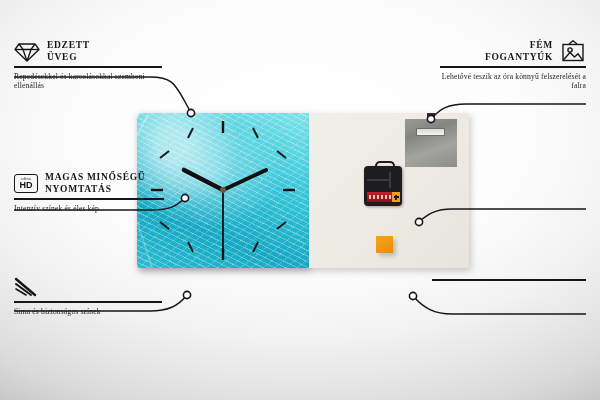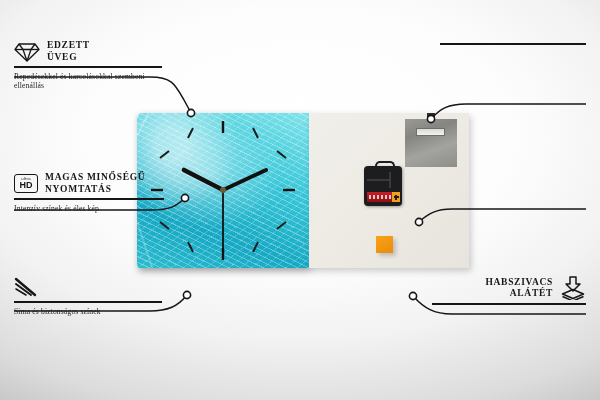--- a/index.html
+++ b/index.html
@@ -199,34 +199,36 @@
           <line x1="2" y1="8" x2="17" y2="19" stroke-width="2"></line>
           <line x1="2" y1="13" x2="12" y2="19" stroke-width="1.6"></line>
         </g>
       </svg>
     </div>
     <div class="co-rule"></div>
     <div class="co-desc ta-l">Sima és biztonságos színek</div>
   </div>
 
   <div id="c-handles" class="callout">
-    <div class="co-rule"></div>
-  </div>
-
-
-  <div id="c-foam" class="callout">
     <div class="co-head right">
       <div class="co-title ta-r">
-        <span>HABSZIVACS</span>
-        <span class="l2">ALÁTÉT</span>
-      </div>
-      <svg class="ico" width="26" height="24" viewBox="0 0 26 24">
-        <g fill="none" stroke="#161618" stroke-width="1.5" stroke-linejoin="round">
-          <path d="M10,1 h6 v7 h4 l-7,7 l-7,-7 h4 Z"></path>
-          <path d="M13,13.5 L23.5,18 L13,22.5 L2.5,18 Z"></path>
-          <path d="M2.5,20.5 L13,25 L23.5,20.5"></path>
+        <span>FÉM</span>
+        <span class="l2">FOGANTYÚK</span>
+      </div>
+      <svg class="ico" width="26" height="23" viewBox="0 0 26 23">
+        <g fill="none" stroke="#161618" stroke-width="1.4">
+          <path d="M9,4 L13,0.8 L17,4"></path>
+          <rect x="3" y="4.5" width="20" height="16"></rect>
+          <circle cx="10" cy="10" r="2.1"></circle>
+          <path d="M3.6,19.8 L10,12.5 L14.5,17 L18,13.8 L22.4,19.8"></path>
         </g>
       </svg>
     </div>
     <div class="co-rule"></div>
+    <div class="co-desc ta-r">Lehetővé teszik az óra könnyű felszerelését a falra</div>
+  </div>
+
+
+  <div id="c-foam" class="callout">
+    <div class="co-rule"></div>
   </div>
 
 </div>
 
 </body></html>

